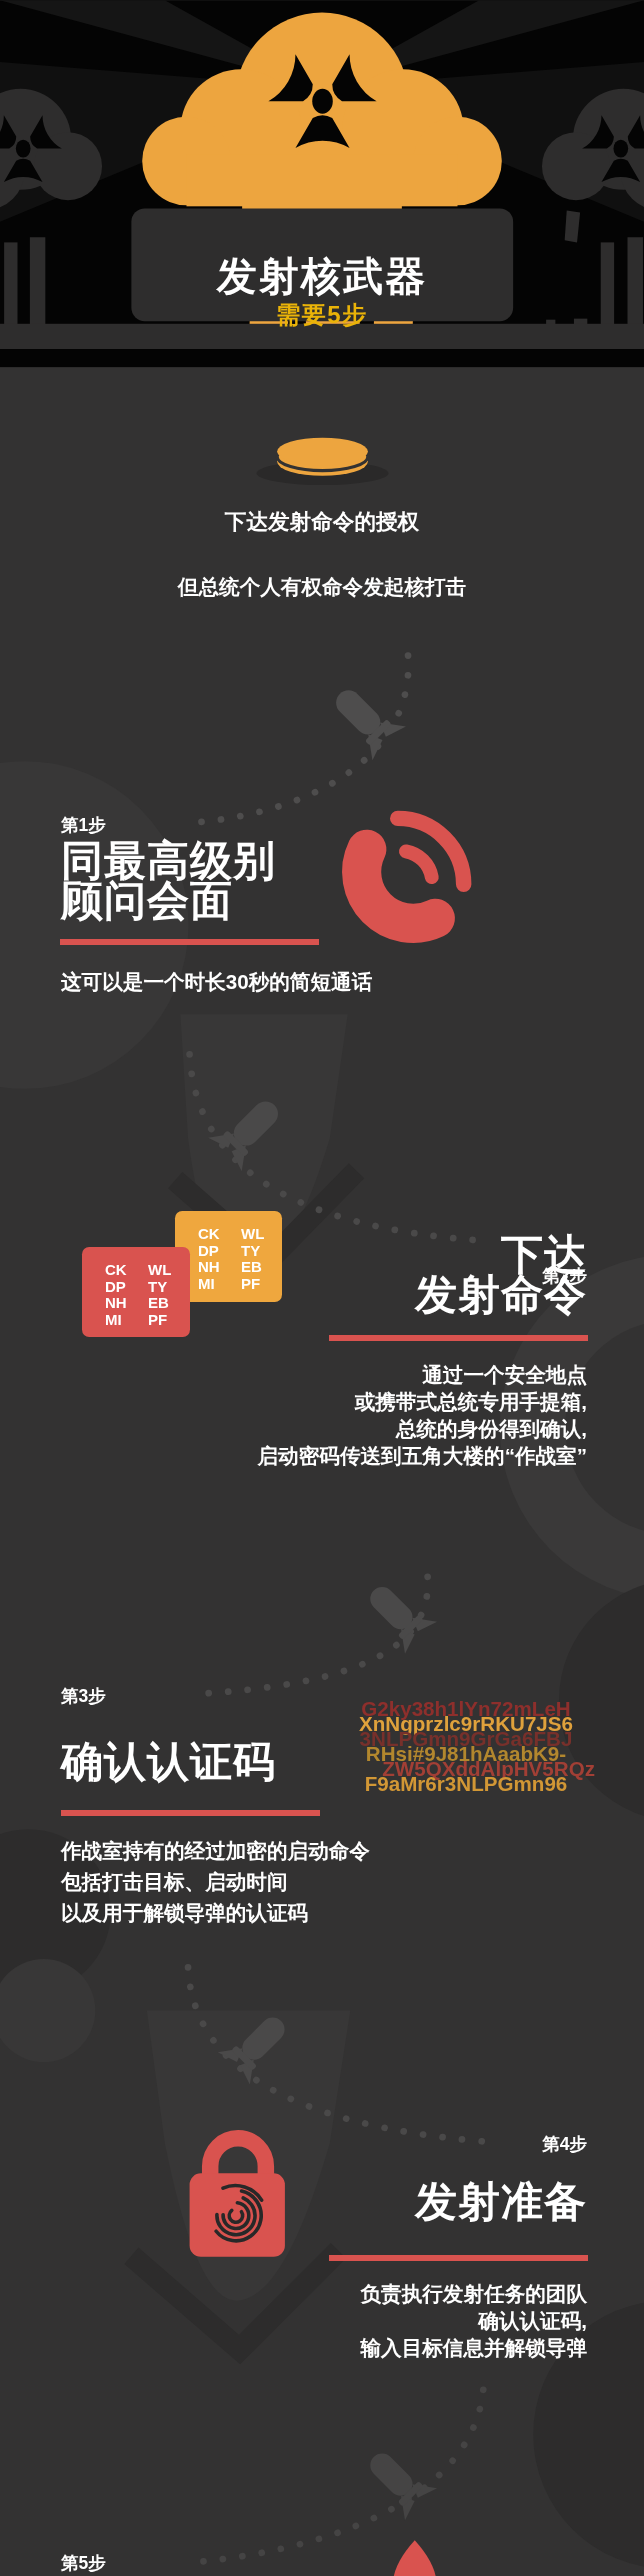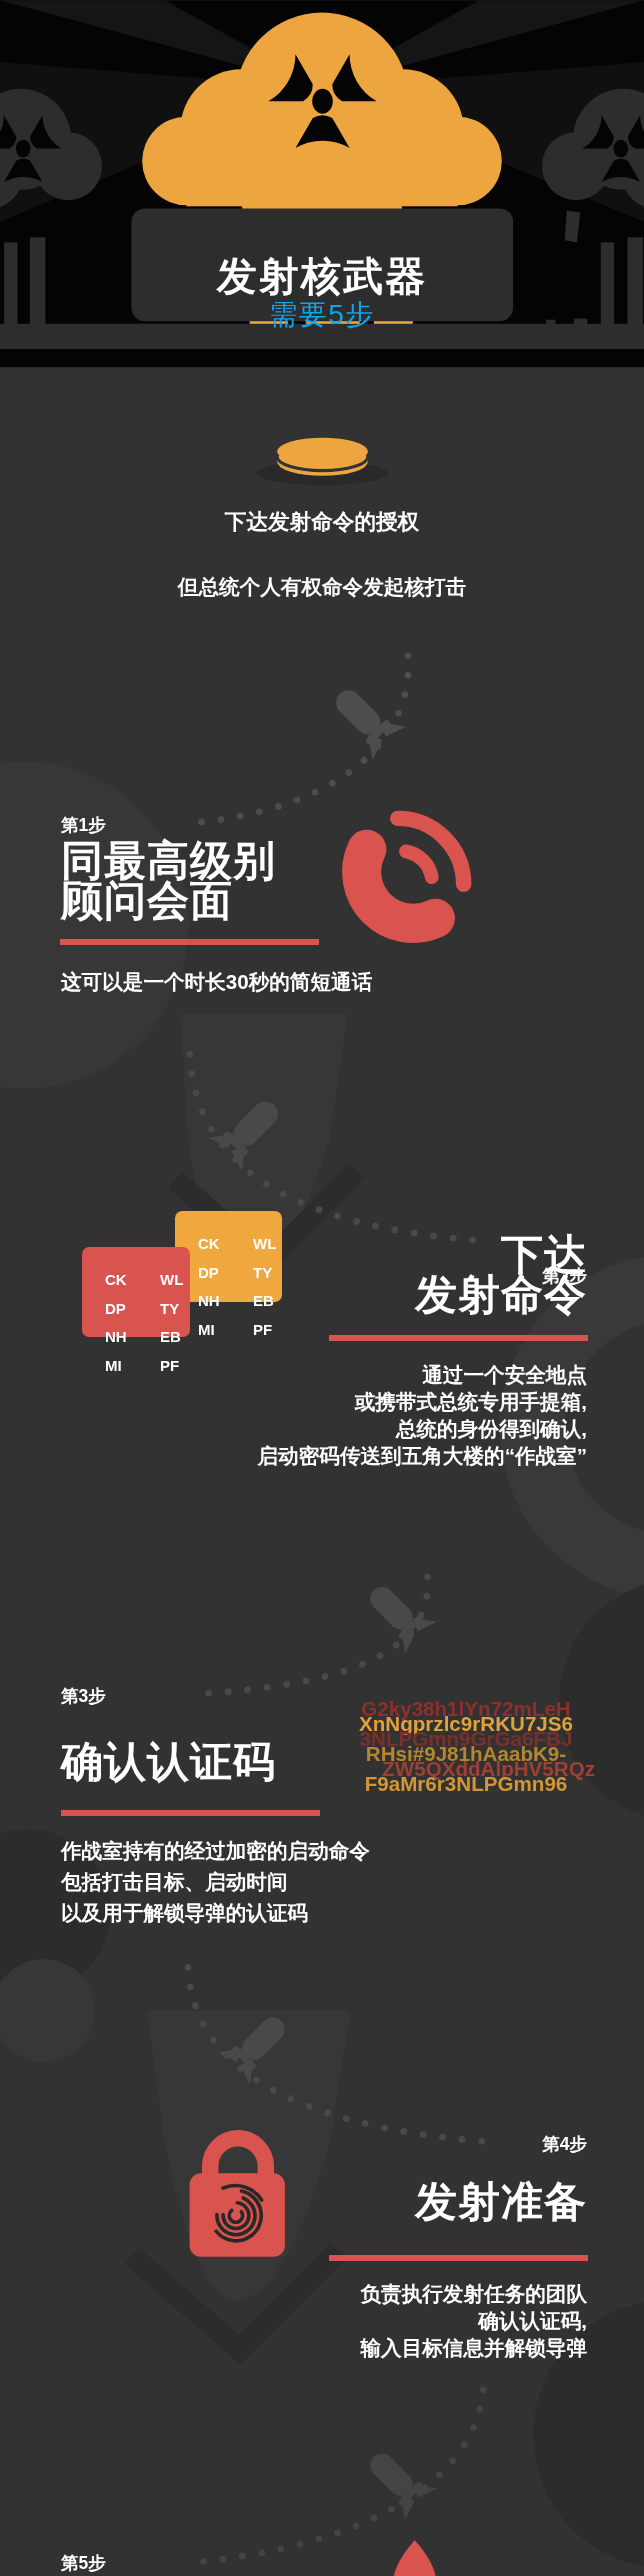--- a/index.html
+++ b/index.html
@@ -8,30 +8,30 @@
   .abs{position:absolute;}
   svg{display:block;}
   .orange-t{color:#efa640;font-weight:bold;}
   .step-label{font-size:17.5px;color:#fff;font-weight:bold;}
   .step-title{font-size:42px;line-height:40px;color:#fff;font-weight:bold;letter-spacing:1px;}
   .desc{font-size:20.6px;line-height:27px;color:#fff;font-weight:bold;}
   .left-block{left:61px;text-align:left;}
   .right-block{right:57px;text-align:right;}
   .redbar{position:absolute;height:6.2px;width:259px;background:#d9534f;}
   .card{position:absolute;border-radius:7.2px;display:grid;grid-template-columns:43px 43px;
-        align-content:start;padding:25px 0 0 23px;box-sizing:border-box;gap:12px;}
+        align-content:start;padding:15px 0 0 23px;box-sizing:border-box;}
   .card span{font-size:15px;line-height:16.5px;font-weight:bold;color:#fff;}
   .card-red{background:#d9534f;}
   .card-orange{background:#efa73e;}
   .cipher{position:absolute;left:337px;width:258px;text-align:center;}
   .cipher div{font-size:20.6px;line-height:15px;font-weight:bold;white-space:nowrap;}
   .intro-line{position:absolute;width:100%;text-align:center;font-size:20.6px;color:#fff;font-weight:bold;}
   .header-title{position:absolute;left:131px;width:382px;text-align:center;margin-top:32px;}
   .ht1{font-size:40px;line-height:47px;color:#fff;font-weight:bold;letter-spacing:2.1px;}
-  .ht2{font-size:28px;line-height:30px;color:#0ea5e9;font-weight:normal;letter-spacing:1.5px;}
+  .ht2{font-size:24px;line-height:30px;color:#eab308;font-weight:bold;letter-spacing:1.5px;}
 </style>
 </head>
 <body>
 
 <div id="page">
 
   <svg class="abs" style="left:0;top:0;" width="644" height="3577" viewBox="0 0 1250 6942">
     <defs>
       <g id="trefoil">
         <g id="wedge">

